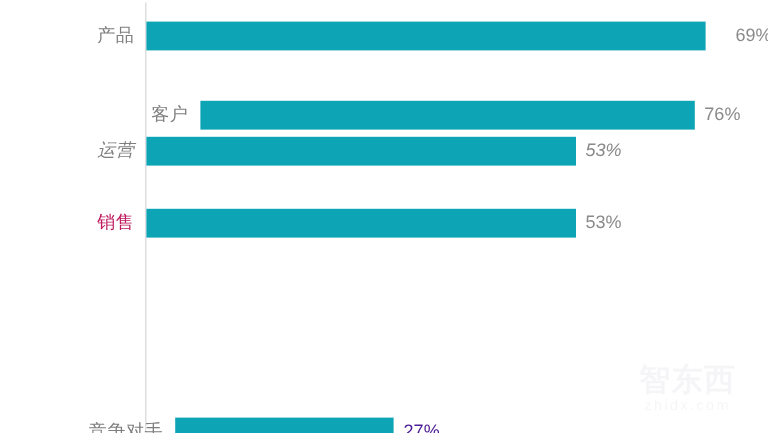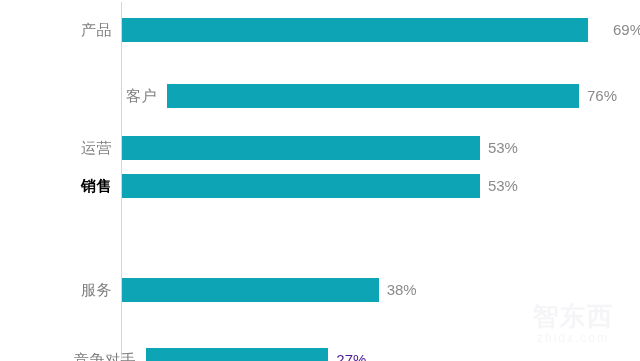--- a/index.html
+++ b/index.html
@@ -125,38 +125,33 @@
       <div class="bar" style="width: 466px; background: rgb(13, 165, 181);"></div>
       <span class="value-label" style="left: 613px; color: rgb(138, 138, 138);">69%</span>
     </div>
 
     <div class="bar-row" style="top:84px;margin-left:45px;">
       <span class="cat-label" style="color: rgb(126, 126, 126);">客户</span>
       <div class="bar" style="width: 411.971px; background: rgb(13, 165, 181);"></div>
       <span class="value-label" style="left: 541.971px; color: rgb(138, 138, 138);">76%</span>
     </div>
 
-    <div class="bar-row" style="top:136px;">
+    <div class="bar-row" style="top:114px;font-style:italic;">
       <span class="cat-label" style="color: rgb(126, 126, 126);">运营</span>
       <div class="bar" style="width: 357.942px; background: rgb(13, 165, 181);"></div>
       <span class="value-label" style="left: 487.942px; color: rgb(138, 138, 138);">53%</span>
     </div>
 
     <div class="bar-row" style="top:174px;">
-      <span class="cat-label" style="color: #000000; font-weight: bold;">销售</span>
+      <span class="cat-label" style="color: #be185d;">销售</span>
       <div class="bar" style="width: 357.942px; background: rgb(13, 165, 181);"></div>
       <span class="value-label" style="left: 487.942px; color: rgb(138, 138, 138);">53%</span>
     </div>
 
 
-    <div class="bar-row" style="top:278px;">
-      <span class="cat-label" style="color: rgb(126, 126, 126);">服务</span>
-      <div class="bar" style="width: 256.638px; background: rgb(13, 165, 181);"></div>
-      <span class="value-label" style="left: 386.638px; color: rgb(138, 138, 138);">38%</span>
-    </div>
 
     <div class="bar-row" style="top:348px;margin-left:24px;">
       <span class="cat-label" style="color: rgb(126, 126, 126);">竞争对手</span>
       <div class="bar" style="width: 182.348px; background: rgb(13, 165, 181);"></div>
       <span class="value-label" style="left: 312.348px; color: #4c1d95;">27%</span>
     </div>
 
   </div>
 
   <div id="watermark">

